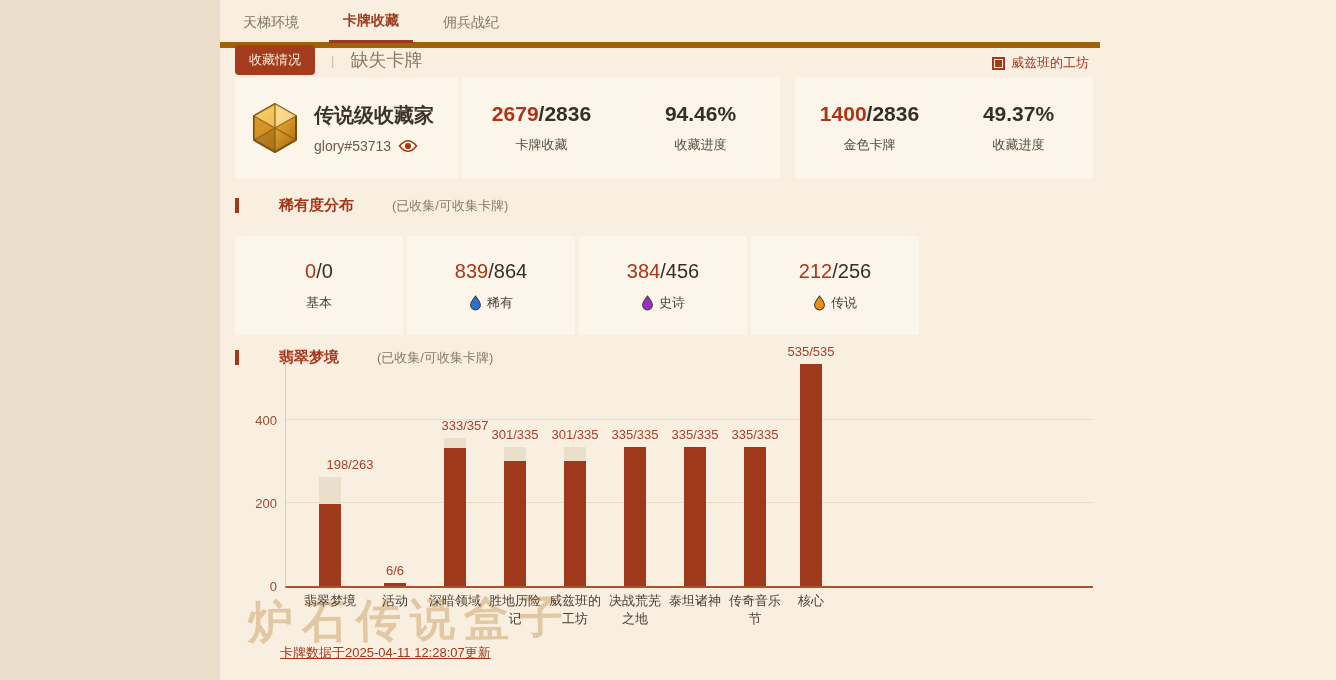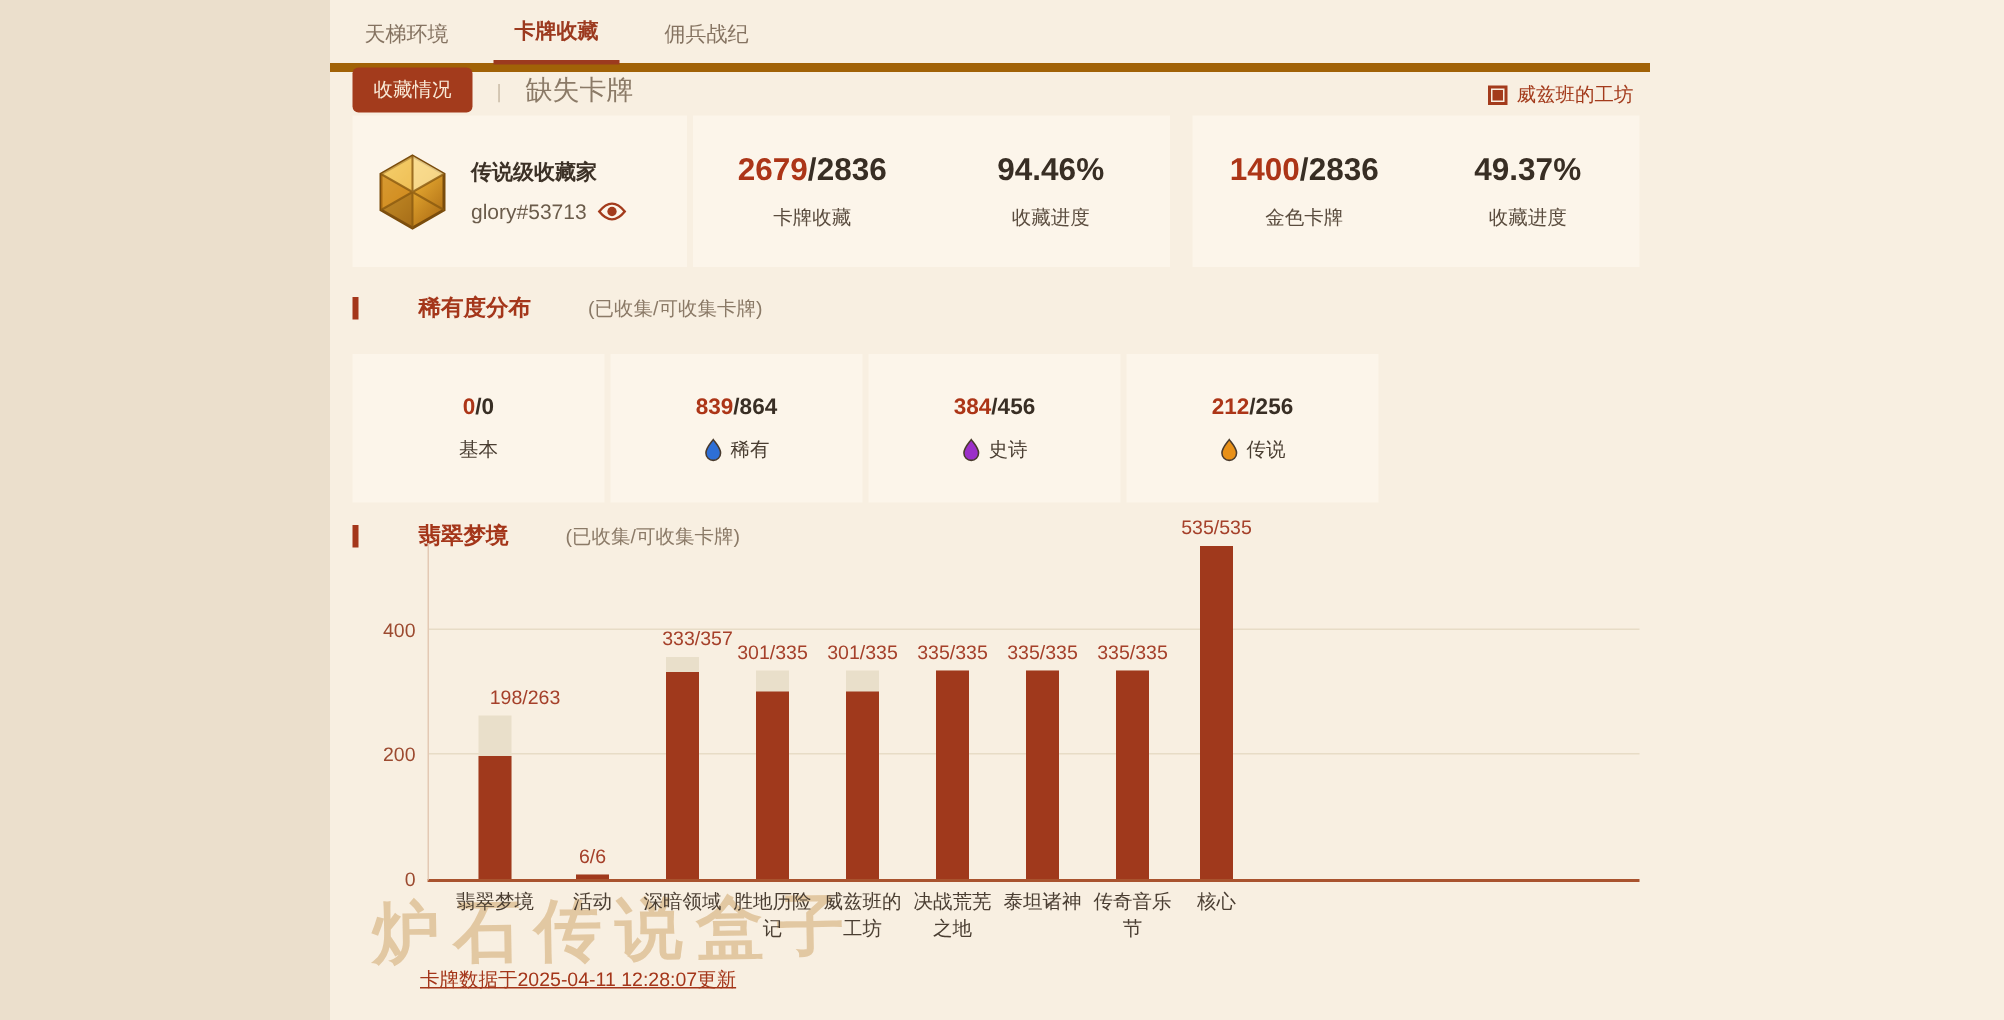--- a/index.html
+++ b/index.html
@@ -28,41 +28,41 @@
   .std-box { width:13px; height:13px; border:2px solid #a33b1c; display:inline-flex;
     align-items:center; justify-content:center; margin-right:6px; background:#f8efe1; }
   .std-box-inner { width:7px; height:7px; background:#a33b1c; }
   .std-label { color:#a33b1c; font-size:13px; }
 
   
   .stats-row { position:absolute; left:15px; top:77px; display:flex; }
   .card { background:#fcf5ea; height:101px; }
   .profile-card { width:223px; display:flex; align-items:center; padding:0 14px; }
   .profile-text { margin-left:13px; }
-  .profile-title { font-size:14px; font-weight:bold; color:#3c3126; margin-bottom:9px; }
+  .profile-title { font-size:20px; font-weight:bold; color:#3c3126; margin-bottom:9px; }
   .profile-tag { font-size:14px; color:#6b5c4b; display:flex; align-items:center; gap:7px; }
   .stat-card2 { width:318px; margin-left:4px; display:flex; }
   .stat-card3 { width:298px; margin-left:15px; display:flex; }
   .stat-block { flex:1; display:flex; flex-direction:column; align-items:center;
     justify-content:center; }
   .stat-value { font-size:21px; font-weight:bold; color:#382e24; margin-bottom:10px; }
   .stat-value .num { color:#ac3517; }
   .stat-label { font-size:13px; color:#5a4c3e; }
 
   
   .section-header { position:absolute; display:flex; align-items:center; left:15px;gap:32px; }
   .section-bar { width:4px; height:15px; background:#a4361a; margin-right:8px; }
   .section-title { font-size:15px; font-weight:bold; color:#a4361a; }
   .section-sub { font-size:13px; color:#8b7a67; margin-left:6px; }
 
   
   .rarity-row { position:absolute; left:15px; top:236px; display:flex; gap:4px; }
   .rarity-card { width:168px; height:99px; background:#fcf5ea; display:flex;
     flex-direction:column; align-items:center; justify-content:center; }
-  .rarity-value { font-size:15px; font-weight:bold; color:#382e24; margin-bottom:11px; }
+  .rarity-value { font-size:20px; font-weight:normal; color:#382e24; margin-bottom:11px; }
   .rarity-value .num { color:#ac3517; }
   .rarity-label { font-size:13px; color:#4a3e32; display:flex; align-items:center; gap:5px; }
 
   
   #chart-plot { position:absolute; left:65px; top:362px; width:808px; height:226px;
     border-left:1px solid #e3c9b4; border-bottom:2px solid #a9532e; }
   .grid-line { position:absolute; left:0; right:0; height:1px; background:#e7dcc6; }
   .y-tick { position:absolute; right:calc(100% + 9px); font-size:13px; color:#9c4a30;
     transform:translateY(50%); }
   .bar-total { position:absolute; bottom:0; width:22px; background:#e9dfca; }

